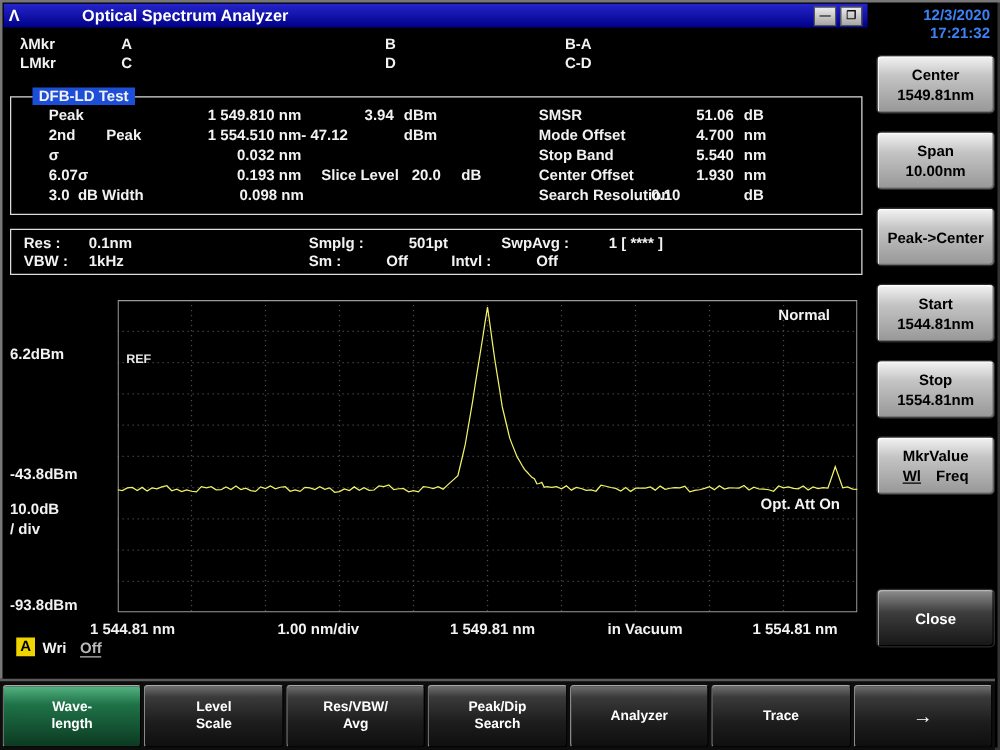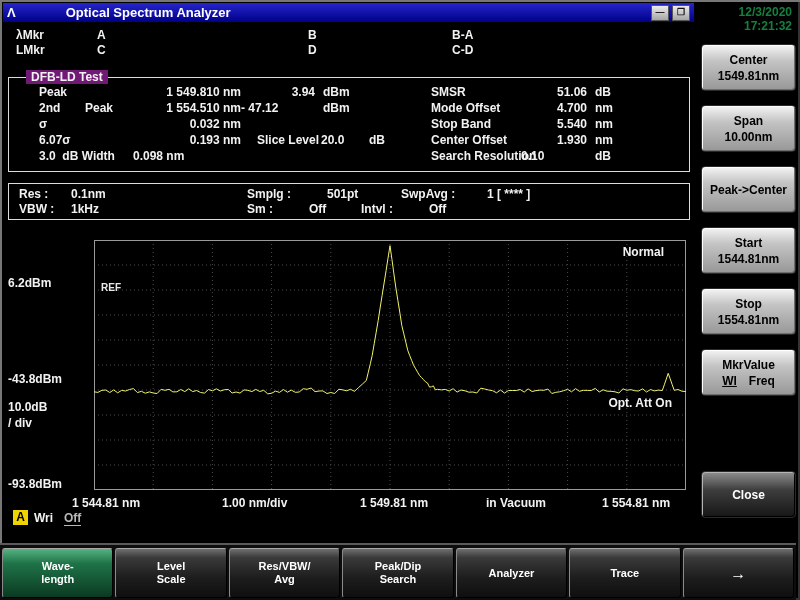--- a/index.html
+++ b/index.html
@@ -10,28 +10,28 @@
   
   #titlebar{position:absolute;left:3px;top:3px;width:691px;height:19px;
             background:linear-gradient(180deg,#2525cc,#000088);display:flex;align-items:center;
             gap:6px;padding:0 4px;box-sizing:border-box;}
   #titlebar .logo{color:#fff;font-size:13px;}
   #titlebar .ttl{color:#fff;font-size:13px;margin-left:44px;}
   .winbtns{margin-left:auto;display:flex;gap:3px;}
   .winbtn{width:16px;height:14px;background:linear-gradient(#ececec,#a6a6a6);border:1px solid #555;
           color:#111;font-size:9px;line-height:12px;text-align:center;font-weight:bold;}
 
-  #datetime{position:absolute;right:8px;top:5px;text-align:right;font-size:12px;line-height:14px;color:#15803d;}
+  #datetime{position:absolute;right:8px;top:5px;text-align:right;font-size:12px;line-height:14px;color:#3b82f6;}
 
   
   .mh{position:absolute;font-size:12px;color:#f2f2f2;}
 
   
   .wbox{position:absolute;border:1px solid #dcdcdc;background:#000;}
-  #restitle{position:absolute;left:26px;top:70px;background:#701a75;padding:0 5px;font-size:12px;z-index:3;}
+  #restitle{position:absolute;left:26px;top:70px;background:#1d4ed8;padding:0 5px;font-size:12px;z-index:3;}
   .rrow{position:absolute;left:0;width:100%;height:14px;font-size:12px;}
   .rrow span{position:absolute;top:0;white-space:pre;}
   .srow{position:absolute;left:0;width:100%;height:13px;font-size:12px;}
   .srow span{position:absolute;top:0;white-space:pre;}
 
   
   #plot{position:absolute;left:94px;top:240px;width:592px;height:190px;}
   #plot svg{position:absolute;left:0;top:0;}
   #normal-label{position:absolute;right:22px;top:5px;font-size:12px;}
   #ref-label{position:absolute;left:7px;top:42px;font-size:10px;color:#e8e8e8;}
@@ -120,29 +120,29 @@
       <span style="left:30px">σ</span>
       <span style="left:112px;width:120px;text-align:right">0.032 nm</span>
       <span style="left:422px">Stop Band</span>
       <span style="left:488px;width:90px;text-align:right">5.540</span>
       <span style="left:586px">nm</span>
     </div>
     <div class="rrow" style="top:55px">
       <span style="left:30px">6.07σ</span>
       <span style="left:112px;width:120px;text-align:right">0.193 nm</span>
       <span style="left:248px">Slice Level</span>
-      <span style="left:312px;width:40px;text-align:left">20.0</span>
+      <span style="left:312px;width:40px;text-align:center">20.0</span>
       <span style="left:360px">dB</span>
       <span style="left:422px">Center Offset</span>
       <span style="left:488px;width:90px;text-align:right">1.930</span>
       <span style="left:586px">nm</span>
     </div>
     <div class="rrow" style="top:71px">
       <span style="left:30px">3.0  dB Width</span>
-      <span style="left:124px;width:120px;">0.098 nm</span>
+      <span style="left:114px;width:120px;text-align:right">0.098 nm</span>
       <span style="left:422px">Search Resolution</span>
       <span style="left:512px;width:90px;">0.10</span>
       <span style="left:586px">dB</span>
     </div>
   </div>
 
   <div class="wbox" style="left:8px;top:183px;width:680px;height:35px;">
     <div class="srow" style="top:3px">
       <span style="left:10px">Res :</span>
       <span style="left:62px">0.1nm</span>

